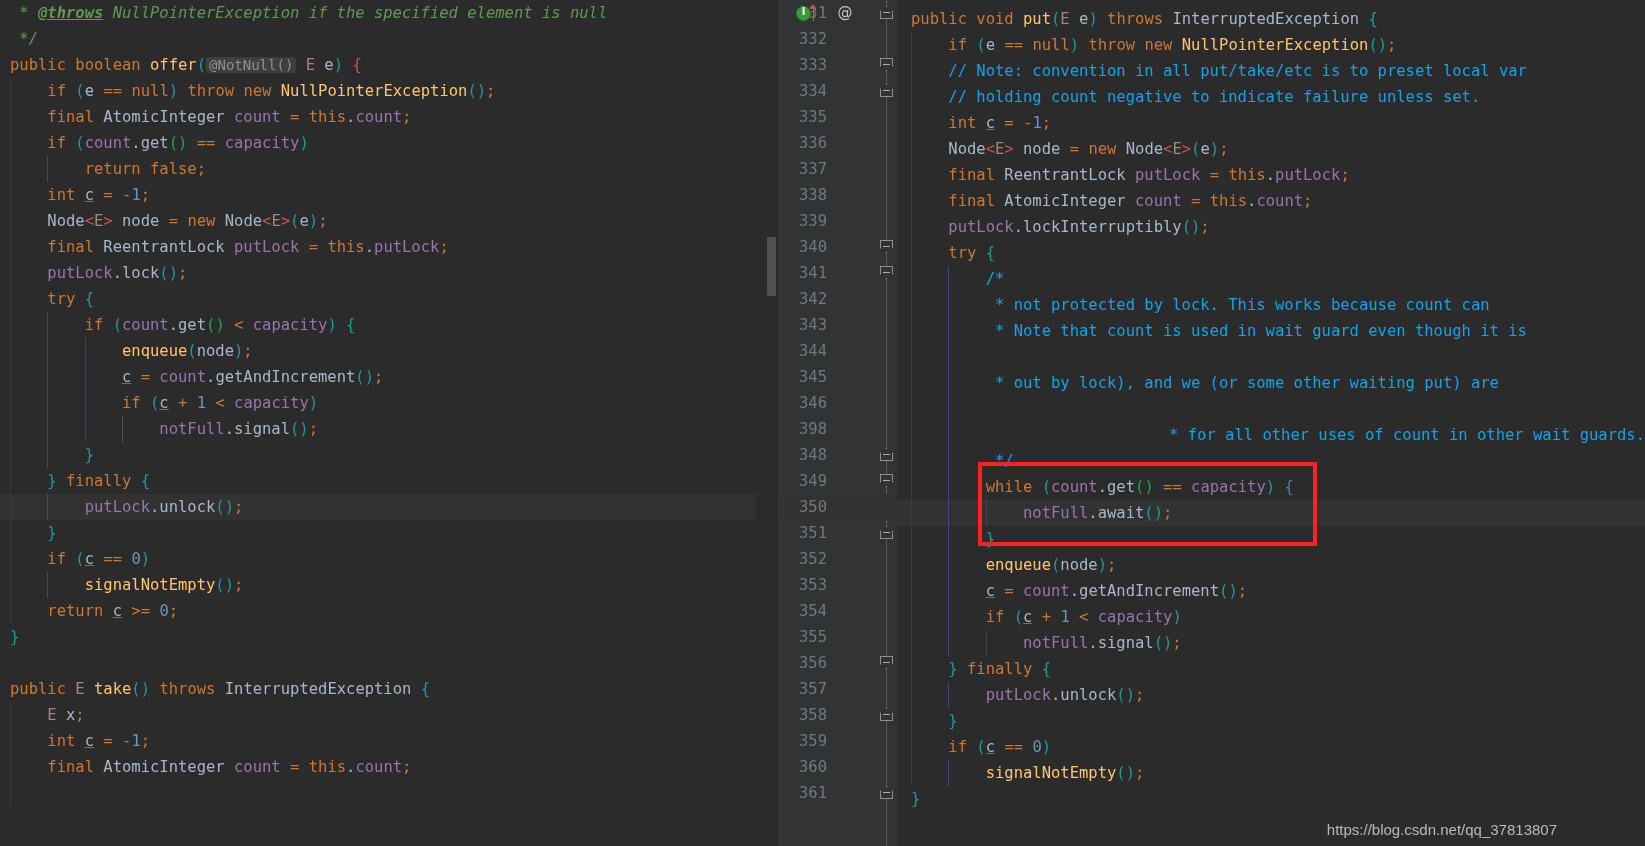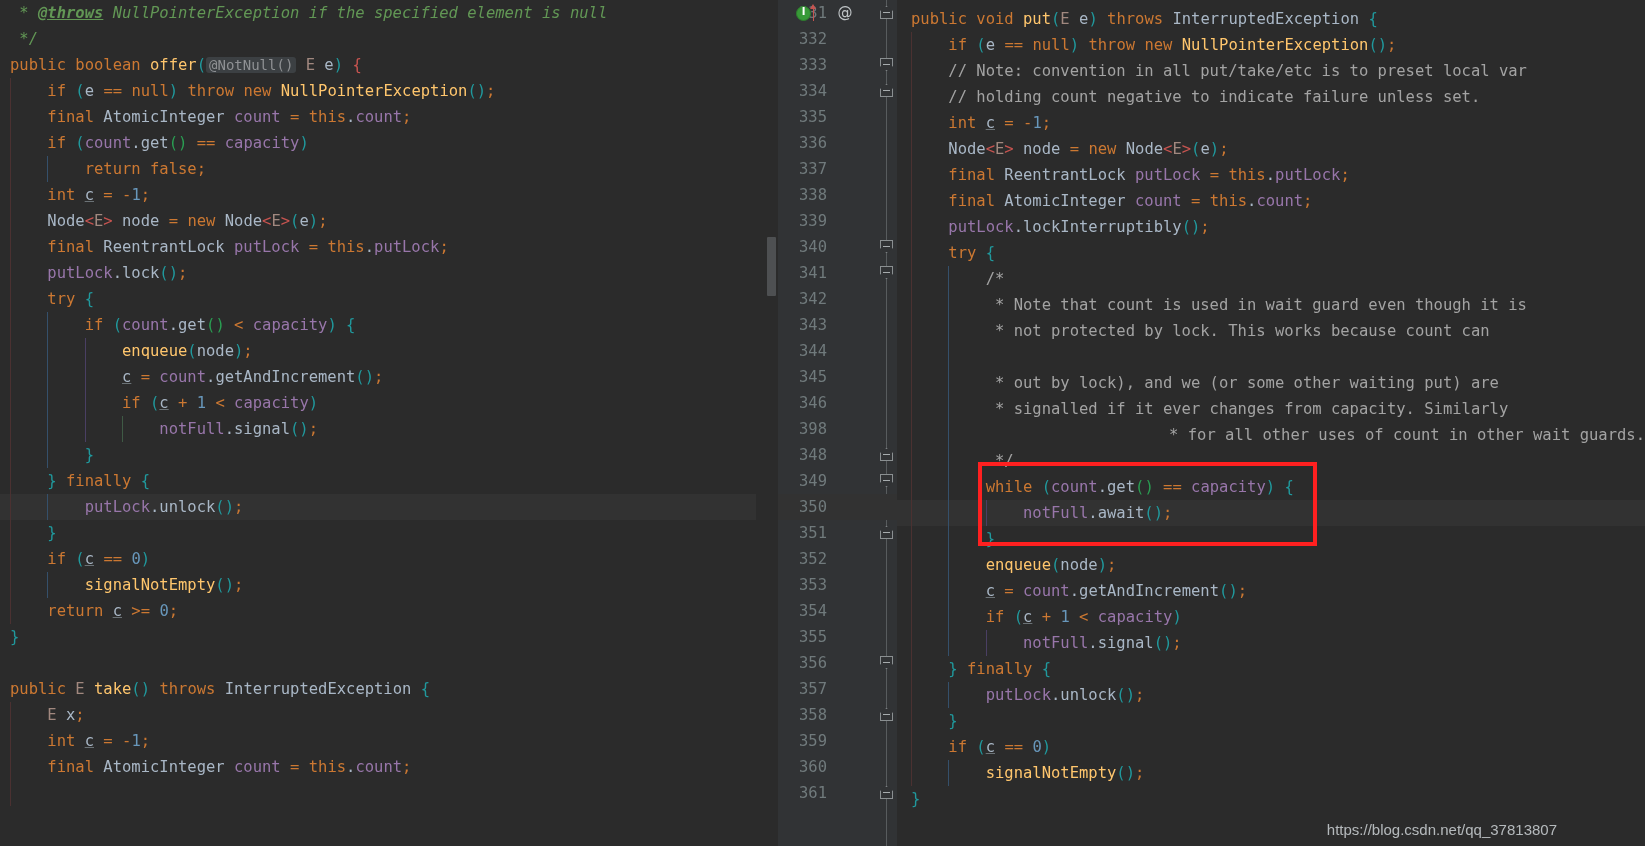--- a/index.html
+++ b/index.html
@@ -172,21 +172,21 @@
   .ig {
     position: absolute;
     top: 0;
     width: 1px;
     height: 26px;
     z-index: 1;
   }
 
   
   .kw   { color: #cc7832; }
-  .cmt  { color: #a3a3a3; }
+  .cmt  { color: #0ea5e9; }
   .cmtd { color: #629755; font-style: italic; }
   .cmtt { color: #629755; font-style: italic; font-weight: bold; text-decoration: underline; }
   .num  { color: #6897bb; }
   .typ  { color: #a9b7c6; }
   .gen  { color: #a1887f; }
   .fn   { color: #ffc66d; }
   .fld  { color: #9876aa; }
   .par  { color: #a9b7c6; }
   .brkr { color: #c75450; }
   .brkg { color: #2a9e52; }
@@ -424,25 +424,25 @@
         <div class="line" style="padding-left: 14px;"><span class="ig" style="left:14.0px;background:#4b3131"></span><span class="txt">    <span class="kw">if</span> <span class="brkc">(</span><span class="typ">e</span> <span class="kw">==</span> <span class="kw">null</span><span class="brkc">)</span> <span class="kw">throw</span> <span class="kw">new</span> <span class="fn">NullPointerException</span><span class="brkc">(</span><span class="brkc">)</span><span class="kw">;</span></span></div>
         <div class="line" style="padding-left: 14px;"><span class="ig" style="left:14.0px;background:#4b3131"></span><span class="txt"><span class="cmt">    // Note: convention in all put/take/etc is to preset local var</span></span></div>
         <div class="line" style="padding-left: 14px;"><span class="ig" style="left:14.0px;background:#4b3131"></span><span class="txt"><span class="cmt">    // holding count negative to indicate failure unless set.</span></span></div>
         <div class="line" style="padding-left: 14px;"><span class="ig" style="left:14.0px;background:#4b3131"></span><span class="txt">    <span class="kw">int</span> <span class="loc">c</span> <span class="kw">=</span> <span class="kw">-</span><span class="num">1</span><span class="kw">;</span></span></div>
         <div class="line" style="padding-left: 14px;"><span class="ig" style="left:14.0px;background:#4b3131"></span><span class="txt">    <span class="typ">Node</span><span class="brkr">&lt;</span><span class="gen">E</span><span class="brkr">&gt;</span> <span class="typ">node</span> <span class="kw">=</span> <span class="kw">new</span> <span class="typ">Node</span><span class="brkr">&lt;</span><span class="gen">E</span><span class="brkr">&gt;</span><span class="brkc">(</span><span class="typ">e</span><span class="brkc">)</span><span class="kw">;</span></span></div>
         <div class="line" style="padding-left: 14px;"><span class="ig" style="left:14.0px;background:#4b3131"></span><span class="txt">    <span class="kw">final</span> <span class="typ">ReentrantLock</span> <span class="fld">putLock</span> <span class="kw">=</span> <span class="kw">this</span>.<span class="fld">putLock</span><span class="kw">;</span></span></div>
         <div class="line" style="padding-left: 14px;"><span class="ig" style="left:14.0px;background:#4b3131"></span><span class="txt">    <span class="kw">final</span> <span class="typ">AtomicInteger</span> <span class="fld">count</span> <span class="kw">=</span> <span class="kw">this</span>.<span class="fld">count</span><span class="kw">;</span></span></div>
         <div class="line" style="padding-left: 14px;"><span class="ig" style="left:14.0px;background:#4b3131"></span><span class="txt">    <span class="fld">putLock</span>.<span class="typ">lockInterruptibly</span><span class="brkc">(</span><span class="brkc">)</span><span class="kw">;</span></span></div>
         <div class="line" style="padding-left: 14px;"><span class="ig" style="left:14.0px;background:#4b3131"></span><span class="txt">    <span class="kw">try</span> <span class="brkc">{</span></span></div>
         <div class="line" style="padding-left: 14px;"><span class="ig" style="left:14.0px;background:#4b3131"></span><span class="ig" style="left:51.4px;background:#35506b"></span><span class="txt"><span class="cmt">        /*</span></span></div>
+        <div class="line" style="padding-left: 14px;"><span class="ig" style="left:14.0px;background:#4b3131"></span><span class="ig" style="left:51.4px;background:#35506b"></span><span class="txt"><span class="cmt">         * not protected by lock. This works because count can</span></span></div>
         <div class="line" style="padding-left: 14px;"><span class="ig" style="left:14.0px;background:#4b3131"></span><span class="ig" style="left:51.4px;background:#35506b"></span><span class="txt"><span class="cmt">         * Note that count is used in wait guard even though it is</span></span></div>
-        <div class="line" style="padding-left: 14px;"><span class="ig" style="left:14.0px;background:#4b3131"></span><span class="ig" style="left:51.4px;background:#35506b"></span><span class="txt"><span class="cmt">         * not protected by lock. This works because count can</span></span></div>
         <div class="line" style="padding-left: 14px;"><span class="ig" style="left:14.0px;background:#4b3131"></span><span class="ig" style="left:51.4px;background:#35506b"></span></div>
         <div class="line" style="padding-left: 14px;"><span class="ig" style="left:14.0px;background:#4b3131"></span><span class="ig" style="left:51.4px;background:#35506b"></span><span class="txt"><span class="cmt">         * out by lock), and we (or some other waiting put) are</span></span></div>
-        <div class="line" style="padding-left: 14px;"><span class="ig" style="left:14.0px;background:#4b3131"></span><span class="ig" style="left:51.4px;background:#35506b"></span><span class="txt"><span class="cmt">         * signalled if it ever changes from capacity. Similarly</span></span></div>
+        <div class="line" style="padding-left: 14px;"><span class="ig" style="left:14.0px;background:#4b3131"></span><span class="ig" style="left:51.4px;background:#35506b"></span></div>
         <div class="line" style="padding-left: 14px; text-align: right;"><span class="ig" style="left:14.0px;background:#4b3131"></span><span class="ig" style="left:51.4px;background:#35506b"></span><span class="txt"><span class="cmt">         * for all other uses of count in other wait guards.</span></span></div>
         <div class="line" style="padding-left: 14px;"><span class="ig" style="left:14.0px;background:#4b3131"></span><span class="ig" style="left:51.4px;background:#35506b"></span><span class="txt"><span class="cmt">         */</span></span></div>
         <div class="line" style="padding-left: 14px;"><span class="ig" style="left:14.0px;background:#4b3131"></span><span class="ig" style="left:51.4px;background:#35506b"></span><span class="txt">        <span class="kw">while</span> <span class="brkc">(</span><span class="fld">count</span>.<span class="typ">get</span><span class="brkg">(</span><span class="brkg">)</span> <span class="kw">==</span> <span class="fld">capacity</span><span class="brkc">)</span> <span class="brkc">{</span></span></div>
         <div class="line curline" style="padding-left: 14px;"><span class="ig" style="left:14.0px;background:#4b3131"></span><span class="ig" style="left:51.4px;background:#35506b"></span><span class="ig" style="left:88.8px;background:#4a3f63"></span><span class="txt">            <span class="fld">notFull</span>.<span class="typ">await</span><span class="brkc">(</span><span class="brkc">)</span><span class="kw">;</span></span></div>
         <div class="line" style="padding-left: 14px;"><span class="ig" style="left:14.0px;background:#4b3131"></span><span class="ig" style="left:51.4px;background:#35506b"></span><span class="txt">        <span class="brkc">}</span></span></div>
         <div class="line" style="padding-left: 14px;"><span class="ig" style="left:14.0px;background:#4b3131"></span><span class="ig" style="left:51.4px;background:#35506b"></span><span class="txt">        <span class="fn">enqueue</span><span class="brkc">(</span><span class="typ">node</span><span class="brkc">)</span><span class="kw">;</span></span></div>
         <div class="line" style="padding-left: 14px;"><span class="ig" style="left:14.0px;background:#4b3131"></span><span class="ig" style="left:51.4px;background:#35506b"></span><span class="txt">        <span class="loc">c</span> <span class="kw">=</span> <span class="fld">count</span>.<span class="typ">getAndIncrement</span><span class="brkc">(</span><span class="brkc">)</span><span class="kw">;</span></span></div>
         <div class="line" style="padding-left: 14px;"><span class="ig" style="left:14.0px;background:#4b3131"></span><span class="ig" style="left:51.4px;background:#35506b"></span><span class="txt">        <span class="kw">if</span> <span class="brkc">(</span><span class="loc">c</span> <span class="kw">+</span> <span class="num">1</span> <span class="kw">&lt;</span> <span class="fld">capacity</span><span class="brkc">)</span></span></div>
         <div class="line" style="padding-left: 14px;"><span class="ig" style="left:14.0px;background:#4b3131"></span><span class="ig" style="left:51.4px;background:#35506b"></span><span class="ig" style="left:88.8px;background:#4a3f63"></span><span class="txt">            <span class="fld">notFull</span>.<span class="typ">signal</span><span class="brkc">(</span><span class="brkc">)</span><span class="kw">;</span></span></div>
         <div class="line" style="padding-left: 14px;"><span class="ig" style="left:14.0px;background:#4b3131"></span><span class="txt">    <span class="brkc">}</span> <span class="kw">finally</span> <span class="brkc">{</span></span></div>

